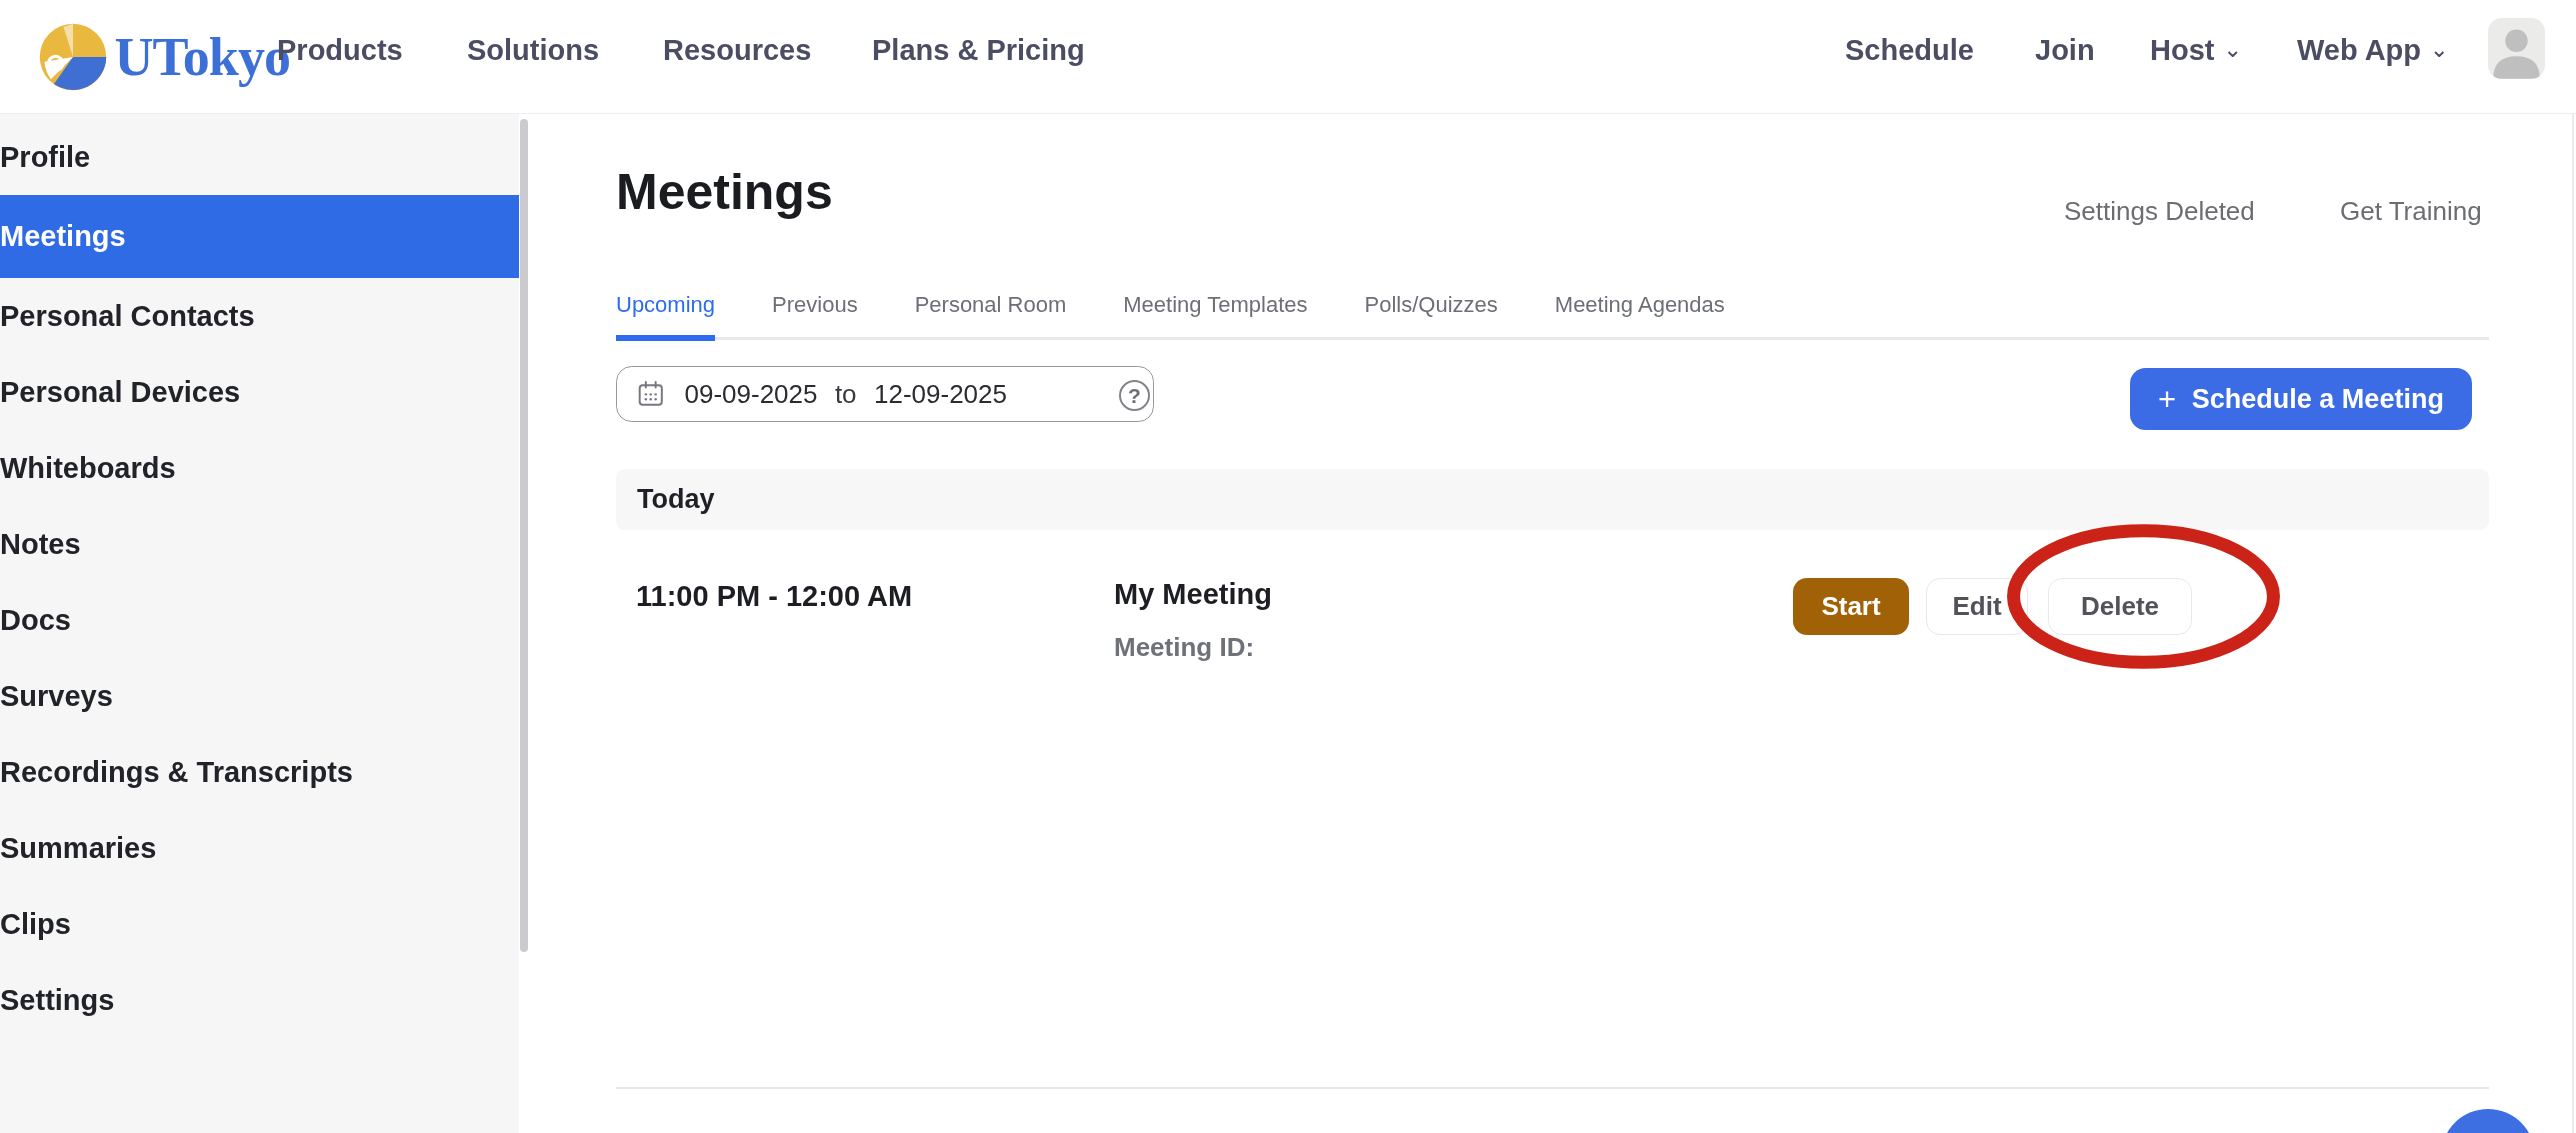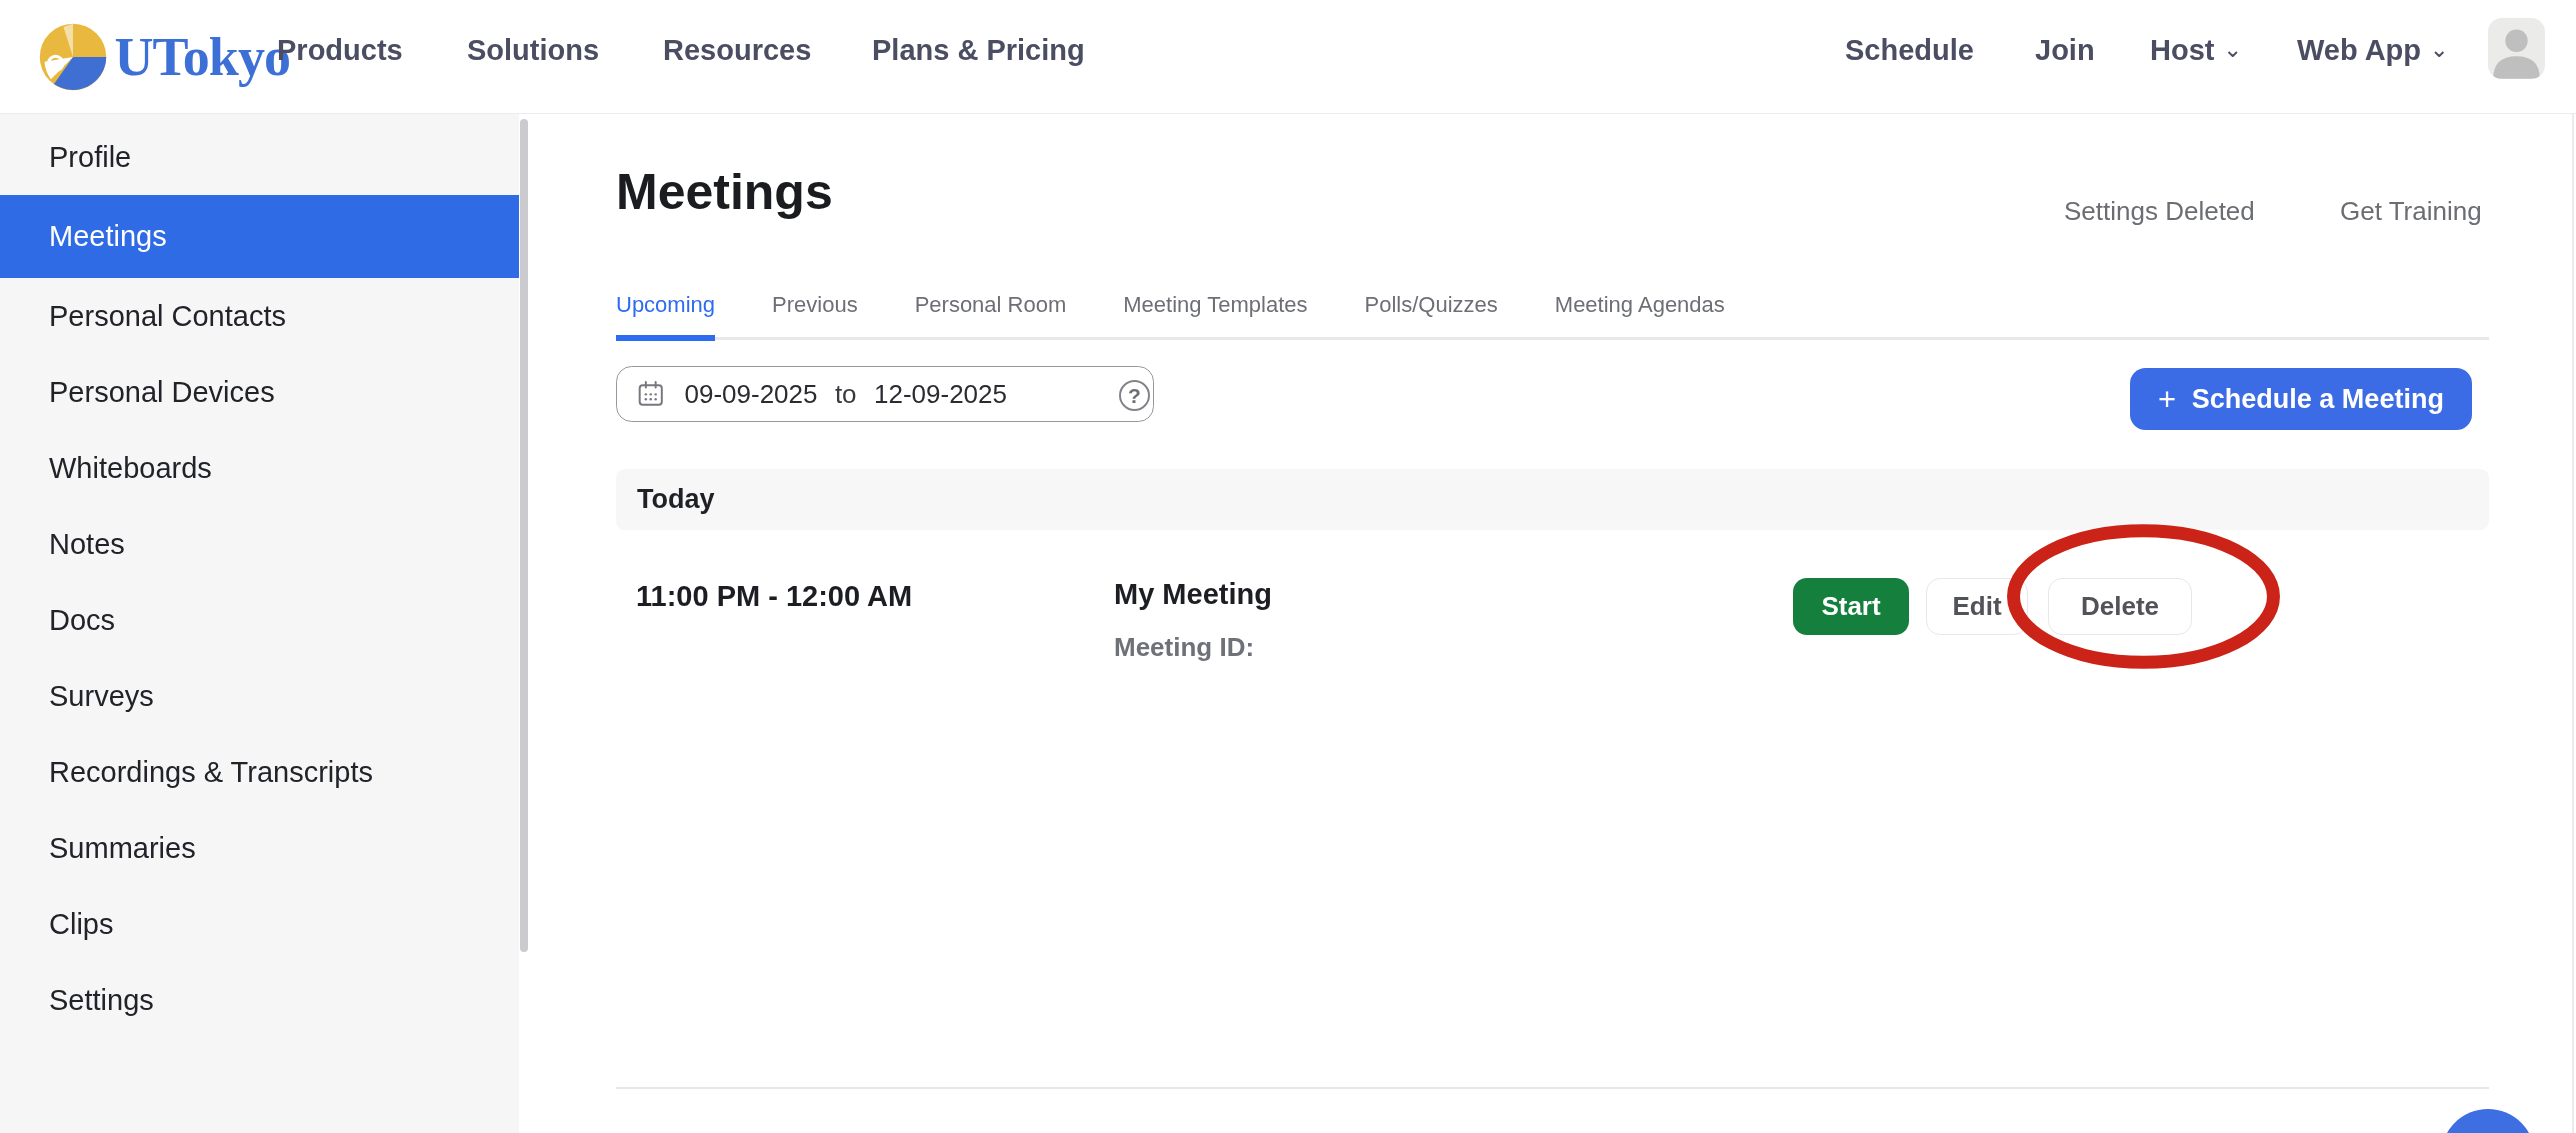--- a/index.html
+++ b/index.html
@@ -15,22 +15,22 @@
                color:#3d70d6; letter-spacing:-0.9px; }
   .mk-link { position:absolute; top:31px; font-size:29px; font-weight:700; color:#4b4d63;
              line-height:38px; cursor:pointer; white-space:nowrap; }
   .chev { font-size:22.6px; color:#4b4d63; font-weight:400; margin-left:8.7px; position:relative; top:-2.6px;}
   .avatar { position:absolute; left:2488px; top:18px; width:57px; height:61px; border-radius:14px;
             background:#ebebe9; overflow:hidden; cursor:pointer; }
 
   
   .sidebar { position:absolute; left:0; top:114px; width:519px; height:1020px;
              background:#f6f6f7; padding-top:5.2px; }
-  .side-item { height:76px; display:flex; align-items:center; padding-left:49px;
-               font-size:29px; font-weight:400; color:#212329; cursor:pointer; }
+  .side-item { height:76px; display:flex; align-items:center; 
+               font-size:29px; font-weight:700; color:#212329; cursor:pointer; }
   .side-item.selected { background:#2e6be4; color:#ffffff; height:83px; }
   .side-scroll { position:absolute; left:520px; top:119px; width:7.8px; height:833px;
                  border-radius:4.3px; background:#cbcbcf; }
   .edge-line { position:absolute; left:2572px; top:114px; width:1.7px; height:1020px; background:#ebebec; }
 
   
   .page-title { position:absolute; left:616px; top:165px; font-size:50px; font-weight:700;
                 color:#1b1c20; line-height:54px; }
   .hdr-link { position:absolute; top:196px; font-size:26px; color:#6b6d73; cursor:pointer; }
 
@@ -60,21 +60,21 @@
   .today-bar { position:absolute; left:616px; top:469px; width:1873px; height:61px;
                background:#f7f7f8; border-radius:8.7px; display:flex; align-items:center; }
   .today-label { font-size:27px; font-weight:700; color:#1f2126; margin-left:21px; }
 
   .mt-time  { position:absolute; left:636px;  top:578px; font-size:29px; font-weight:700; color:#1d1e23; line-height:36px;}
   .mt-title { position:absolute; left:1114px; top:576px; font-size:29px; font-weight:700; color:#1d1e23; line-height:36px; cursor:pointer;}
   .mt-id    { position:absolute; left:1114px; top:630px; font-size:26px; font-weight:700; color:#6f7178; line-height:35px;}
 
   .btn { position:absolute; top:578px; height:57px; border-radius:14px; font-family:"Liberation Sans", sans-serif;
          font-size:26px; font-weight:700; cursor:pointer; }
-  .btn-start { left:1793px; width:116px; background:#15803d; color:#fff; border:none; }
+  .btn-start { left:1793px; width:116px; background:#a16207; color:#fff; border:none; }
   .btn-edit  { left:1926px; width:102px; background:#fff; color:#515358; border:1.7px solid #e8e8ea; }
   .btn-delete{ left:2048px; width:144px; background:#fff; color:#515358; border:1.7px solid #e8e8ea; }
 
   .red-ellipse { position:absolute; left:2004px; top:521px; width:279px; height:151px;
                  pointer-events:none; z-index:8; }
 
   .bottom-line { position:absolute; left:616px; top:1087px; width:1873px; height:1.7px; background:#e7e7e9; }
   .fab { position:absolute; left:2441px; top:1109px; width:94px; height:94px; border-radius:50%;
          background:#3d6ee2; border:none; cursor:pointer; }
 </style>

